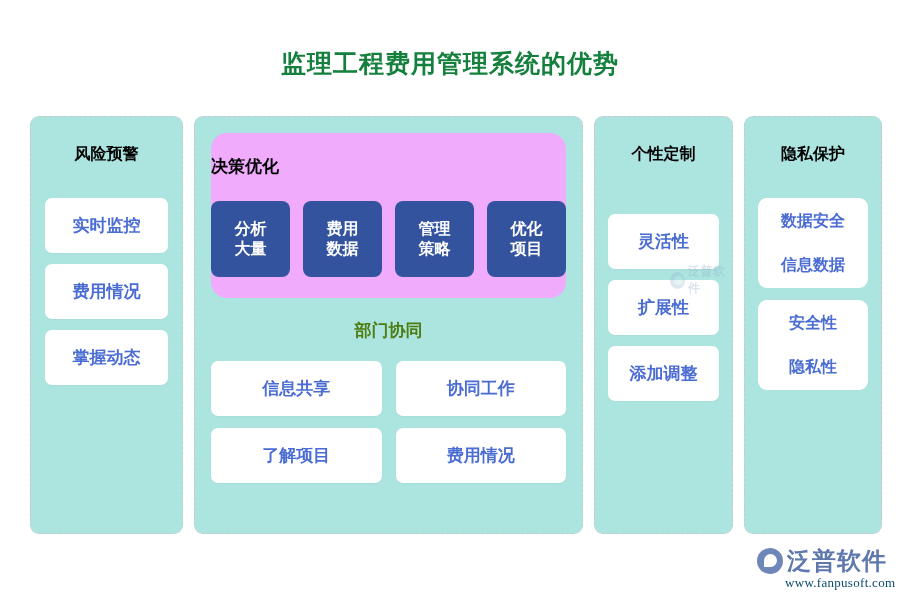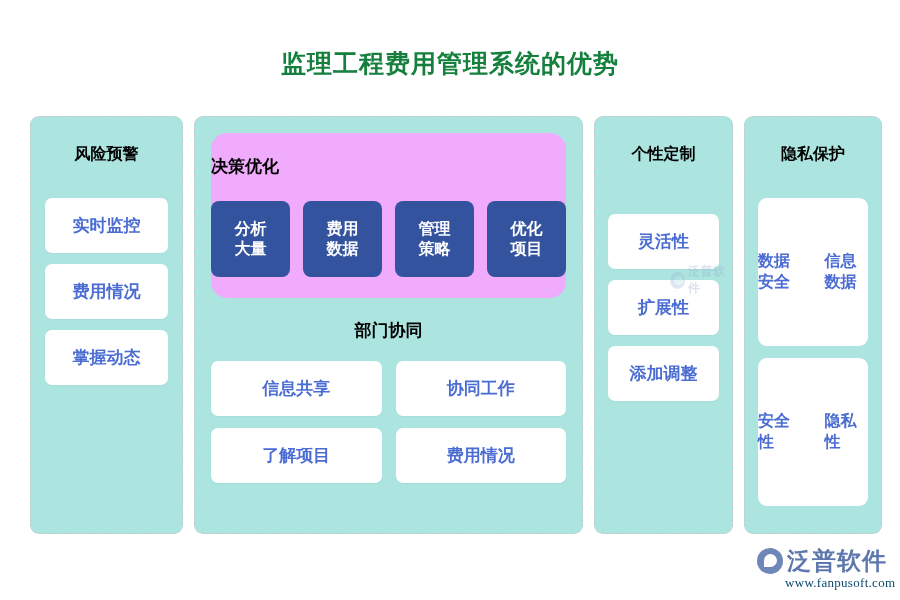--- a/index.html
+++ b/index.html
@@ -118,40 +118,41 @@
     color: #ffffff;
     font-size: 16px;
     font-weight: bold;
     line-height: 1.22;
   }
 
   .sub-heading {
     text-align: center;
     font-size: 17px;
     font-weight: bold;
-    color: #000000;
+    color: #4d7c0f;
     margin-top: 21px;
   }
 
   .grid2 {
     display: grid;
     grid-template-columns: 1fr 1fr;
     gap: 12px 14px;
     padding: 0 16px;
     margin-top: 19px;
   }
   .grid2 .card { height: 55px; font-size: 17px; }
 
   
   .panel-privacy .items { margin-top: 33px; gap: 12px; padding: 0 13px; }
   .card-tall {
     background: #ffffff;
     border-radius: 9px;
-    height: 148px;
-    display: flex;
+    height: 90px;
+    display: flex;
+    flex-direction: column;
     align-items: center;
     justify-content: center;
     gap: 23px;
     color: #4A6CD3;
     font-size: 16px;
     font-weight: bold;
   }
 
   
   .watermark {

